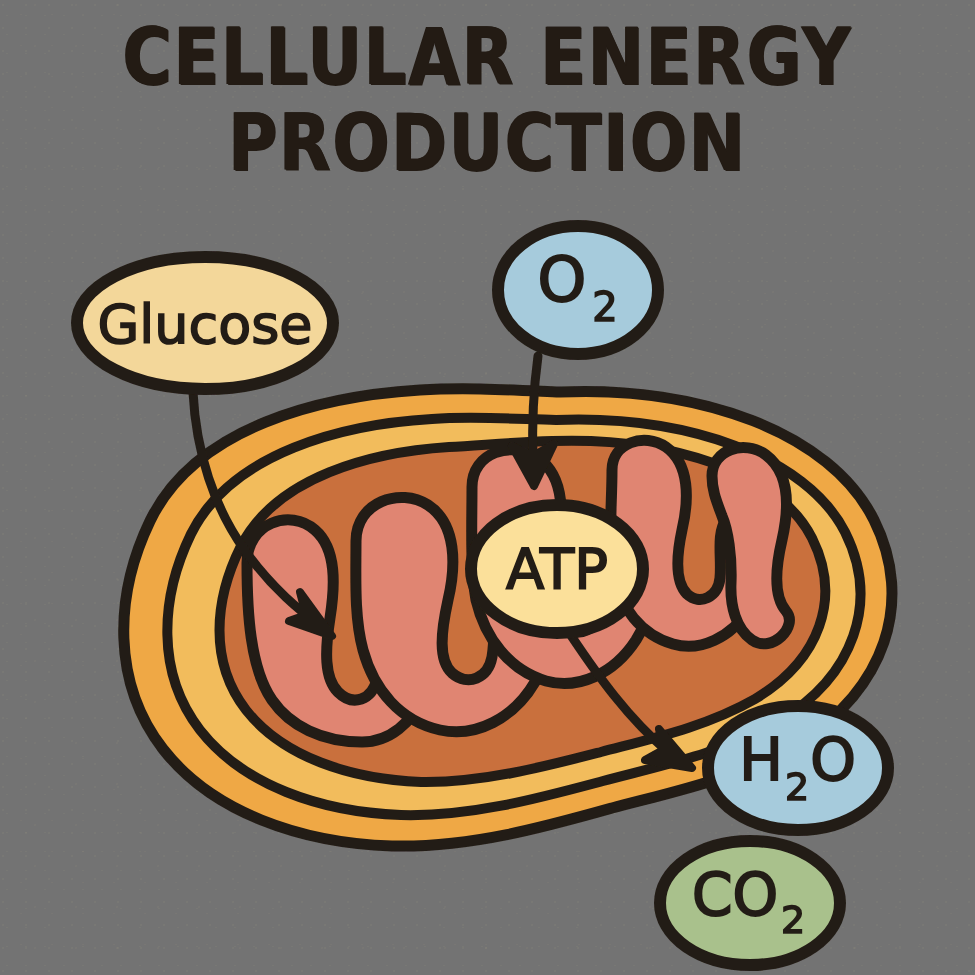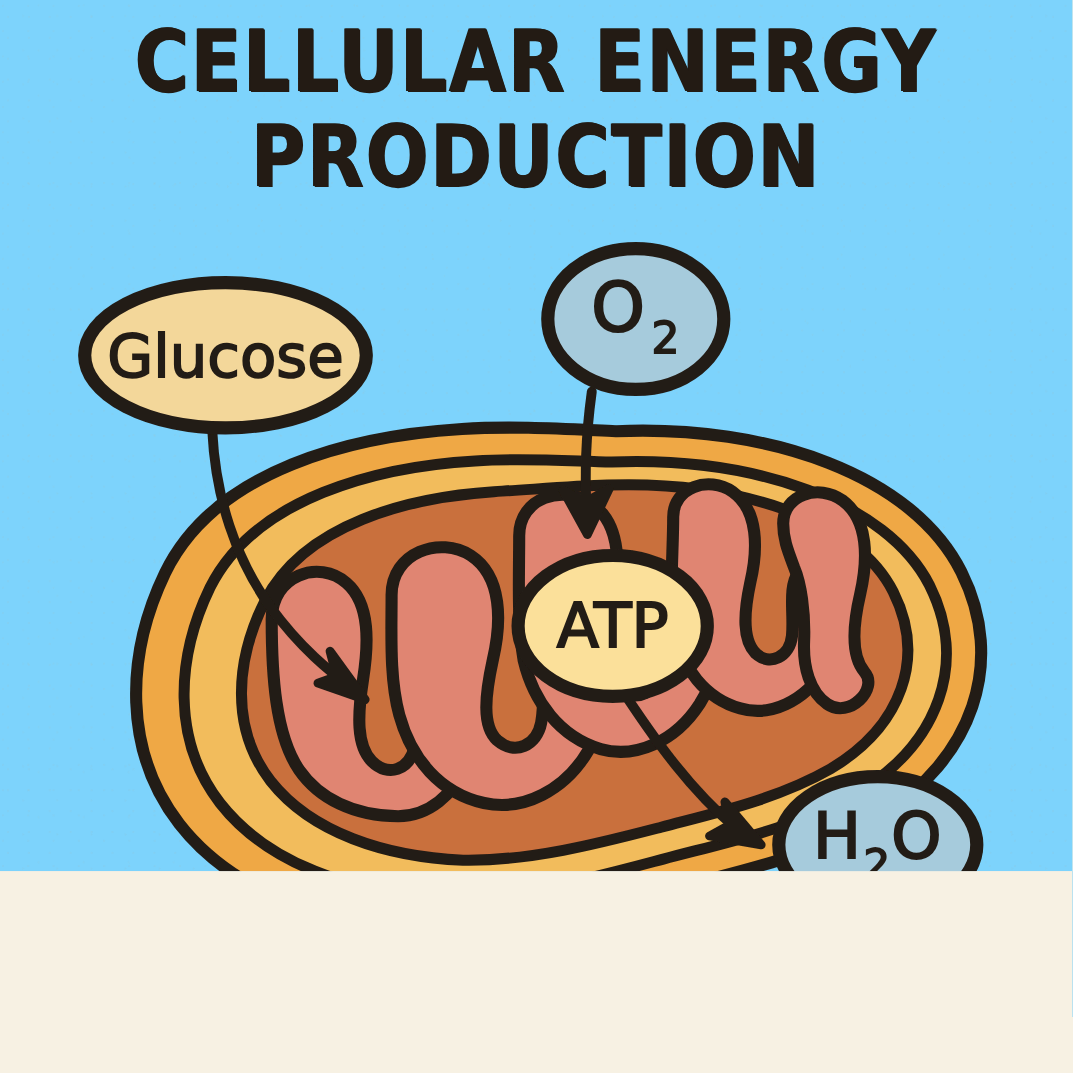--- a/index.html
+++ b/index.html
@@ -3,22 +3,22 @@
 <meta charset="utf-8">
 <style>
   html, body {
     margin: 0;
     padding: 0;
     background: #f7f1e3;
   }
   #page {
     position: relative;
     width: 975px;
-    height: 792px;
-    background: #7dd3fc;
+    height: 975px;
+    background: #737373;
     overflow: hidden;
     font-family: "DejaVu Sans", sans-serif;
   }
   
   #page::after {
     content: "";
     position: absolute;
     inset: 0;
     pointer-events: none;
     background-image:

